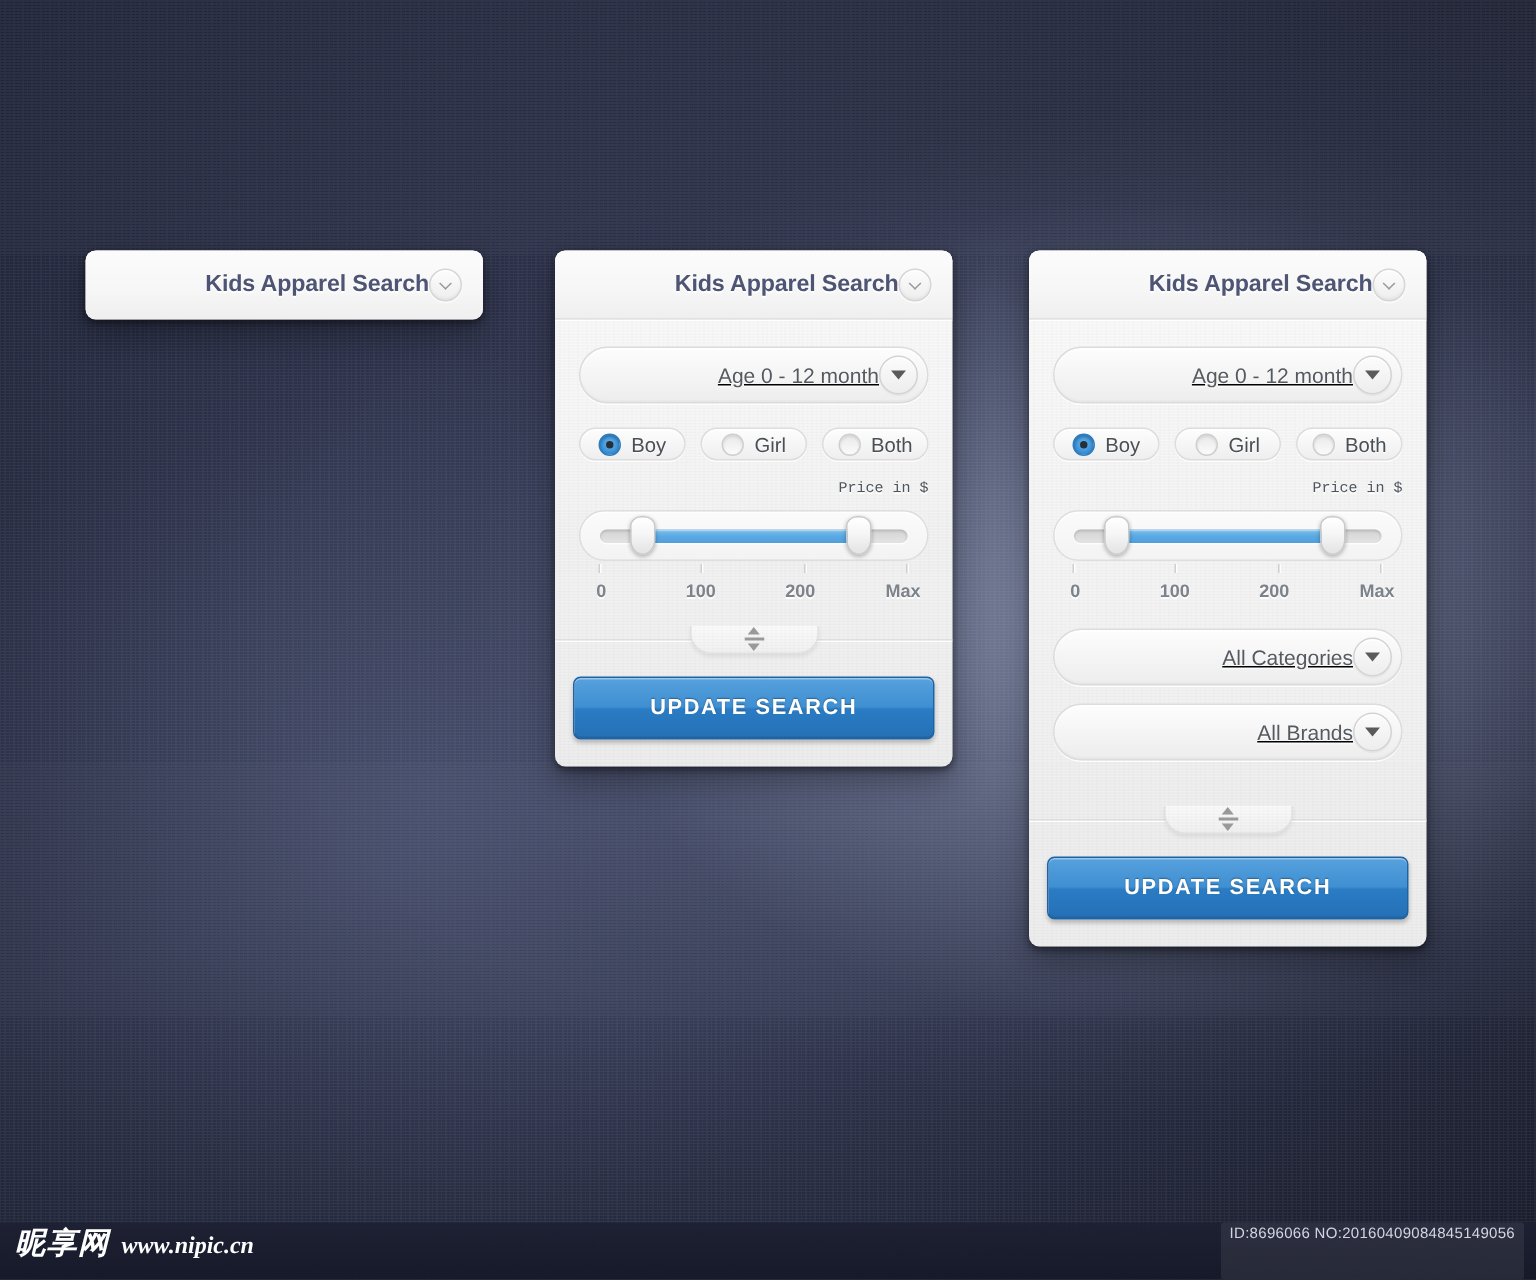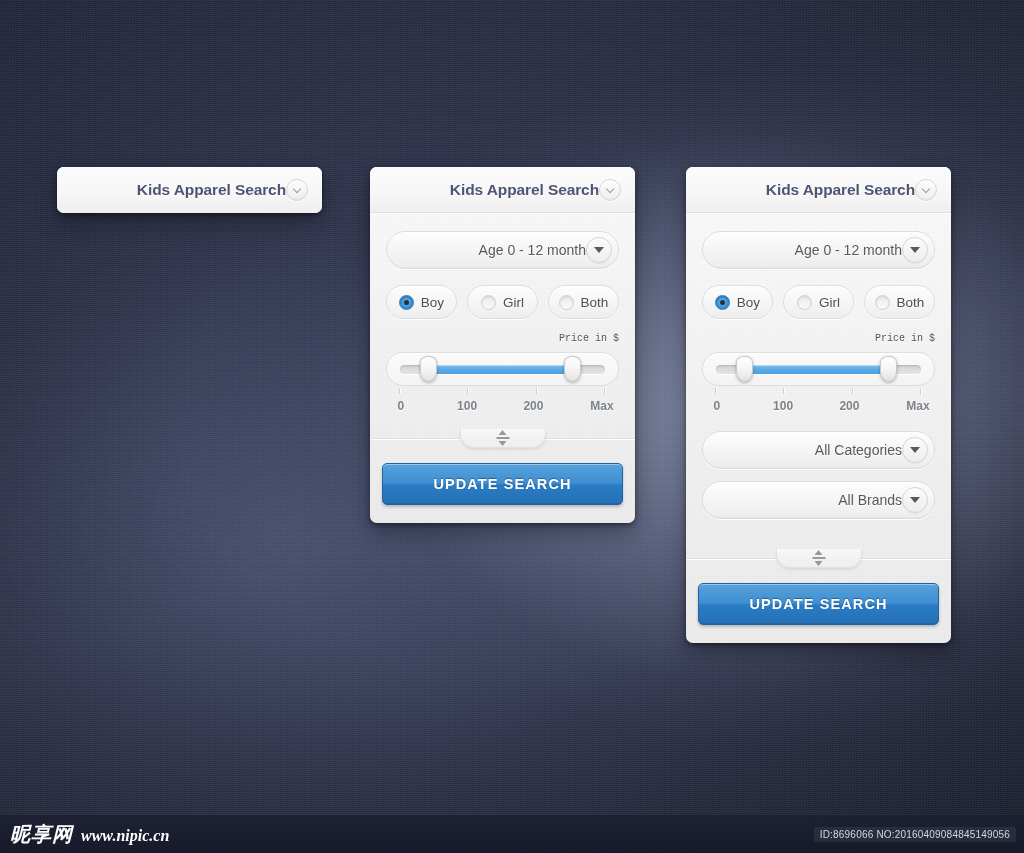--- a/index.html
+++ b/index.html
@@ -126,20 +126,21 @@
     border-radius: 19px;
     background: linear-gradient(180deg, #fdfdfd 0%, #f4f4f4 55%, #ededed 100%);
     border: 1px solid #dcdcdc;
     box-shadow:
       inset 0 1px 1px rgba(255,255,255,1),
       inset 0 -1px 1px rgba(0,0,0,0.03),
       0 1px 0 rgba(255,255,255,0.9);
     display: flex;
     align-items: center;
     padding: 0 6px 0 18px;
+    text-decoration: underline;
   }
   .select-label {
     flex: 1;
     font-size: 14px;
     color: #555a60;
     text-shadow: 0 1px 0 rgba(255,255,255,0.95);
     white-space: nowrap;
   }
   .select-arrow-btn {
     width: 26px; height: 26px;
@@ -159,21 +160,21 @@
     border-top: 6px solid #5a5a5a;
   }
 
   
   .radio-row {
     display: flex;
     gap: 10px;
   }
   .radio-pill {
     flex: 1;
-    height: 34px;
+    height: 22px;
     border-radius: 17px;
     background: linear-gradient(180deg, #fdfdfd 0%, #f4f4f4 60%, #eeeeee 100%);
     border: 1px solid #dddddd;
     box-shadow:
       inset 0 1px 1px rgba(255,255,255,1),
       0 1px 0 rgba(255,255,255,0.85);
     display: flex;
     align-items: center;
     justify-content: center;
     gap: 7px;
@@ -369,21 +370,20 @@
   .gap-14 { height: 14px; }
   .gap-12 { height: 12px; }
 
   
   .watermark-bar {
     position: absolute;
     left: 0; right: 0; bottom: 0;
     height: 38px;
     background: linear-gradient(180deg, rgba(28,32,50,0.92) 0%, rgba(22,25,40,0.96) 100%);
     display: flex;
-    align-items: center;
     justify-content: space-between;
     padding: 0 8px 0 10px;
   }
   .wm-left { display: flex; align-items: baseline; gap: 8px; }
   .wm-cn {
     font-family: "DejaVu Sans", sans-serif;
     font-size: 20px;
     font-weight: bold;
     font-style: italic;
     color: #ffffff;

